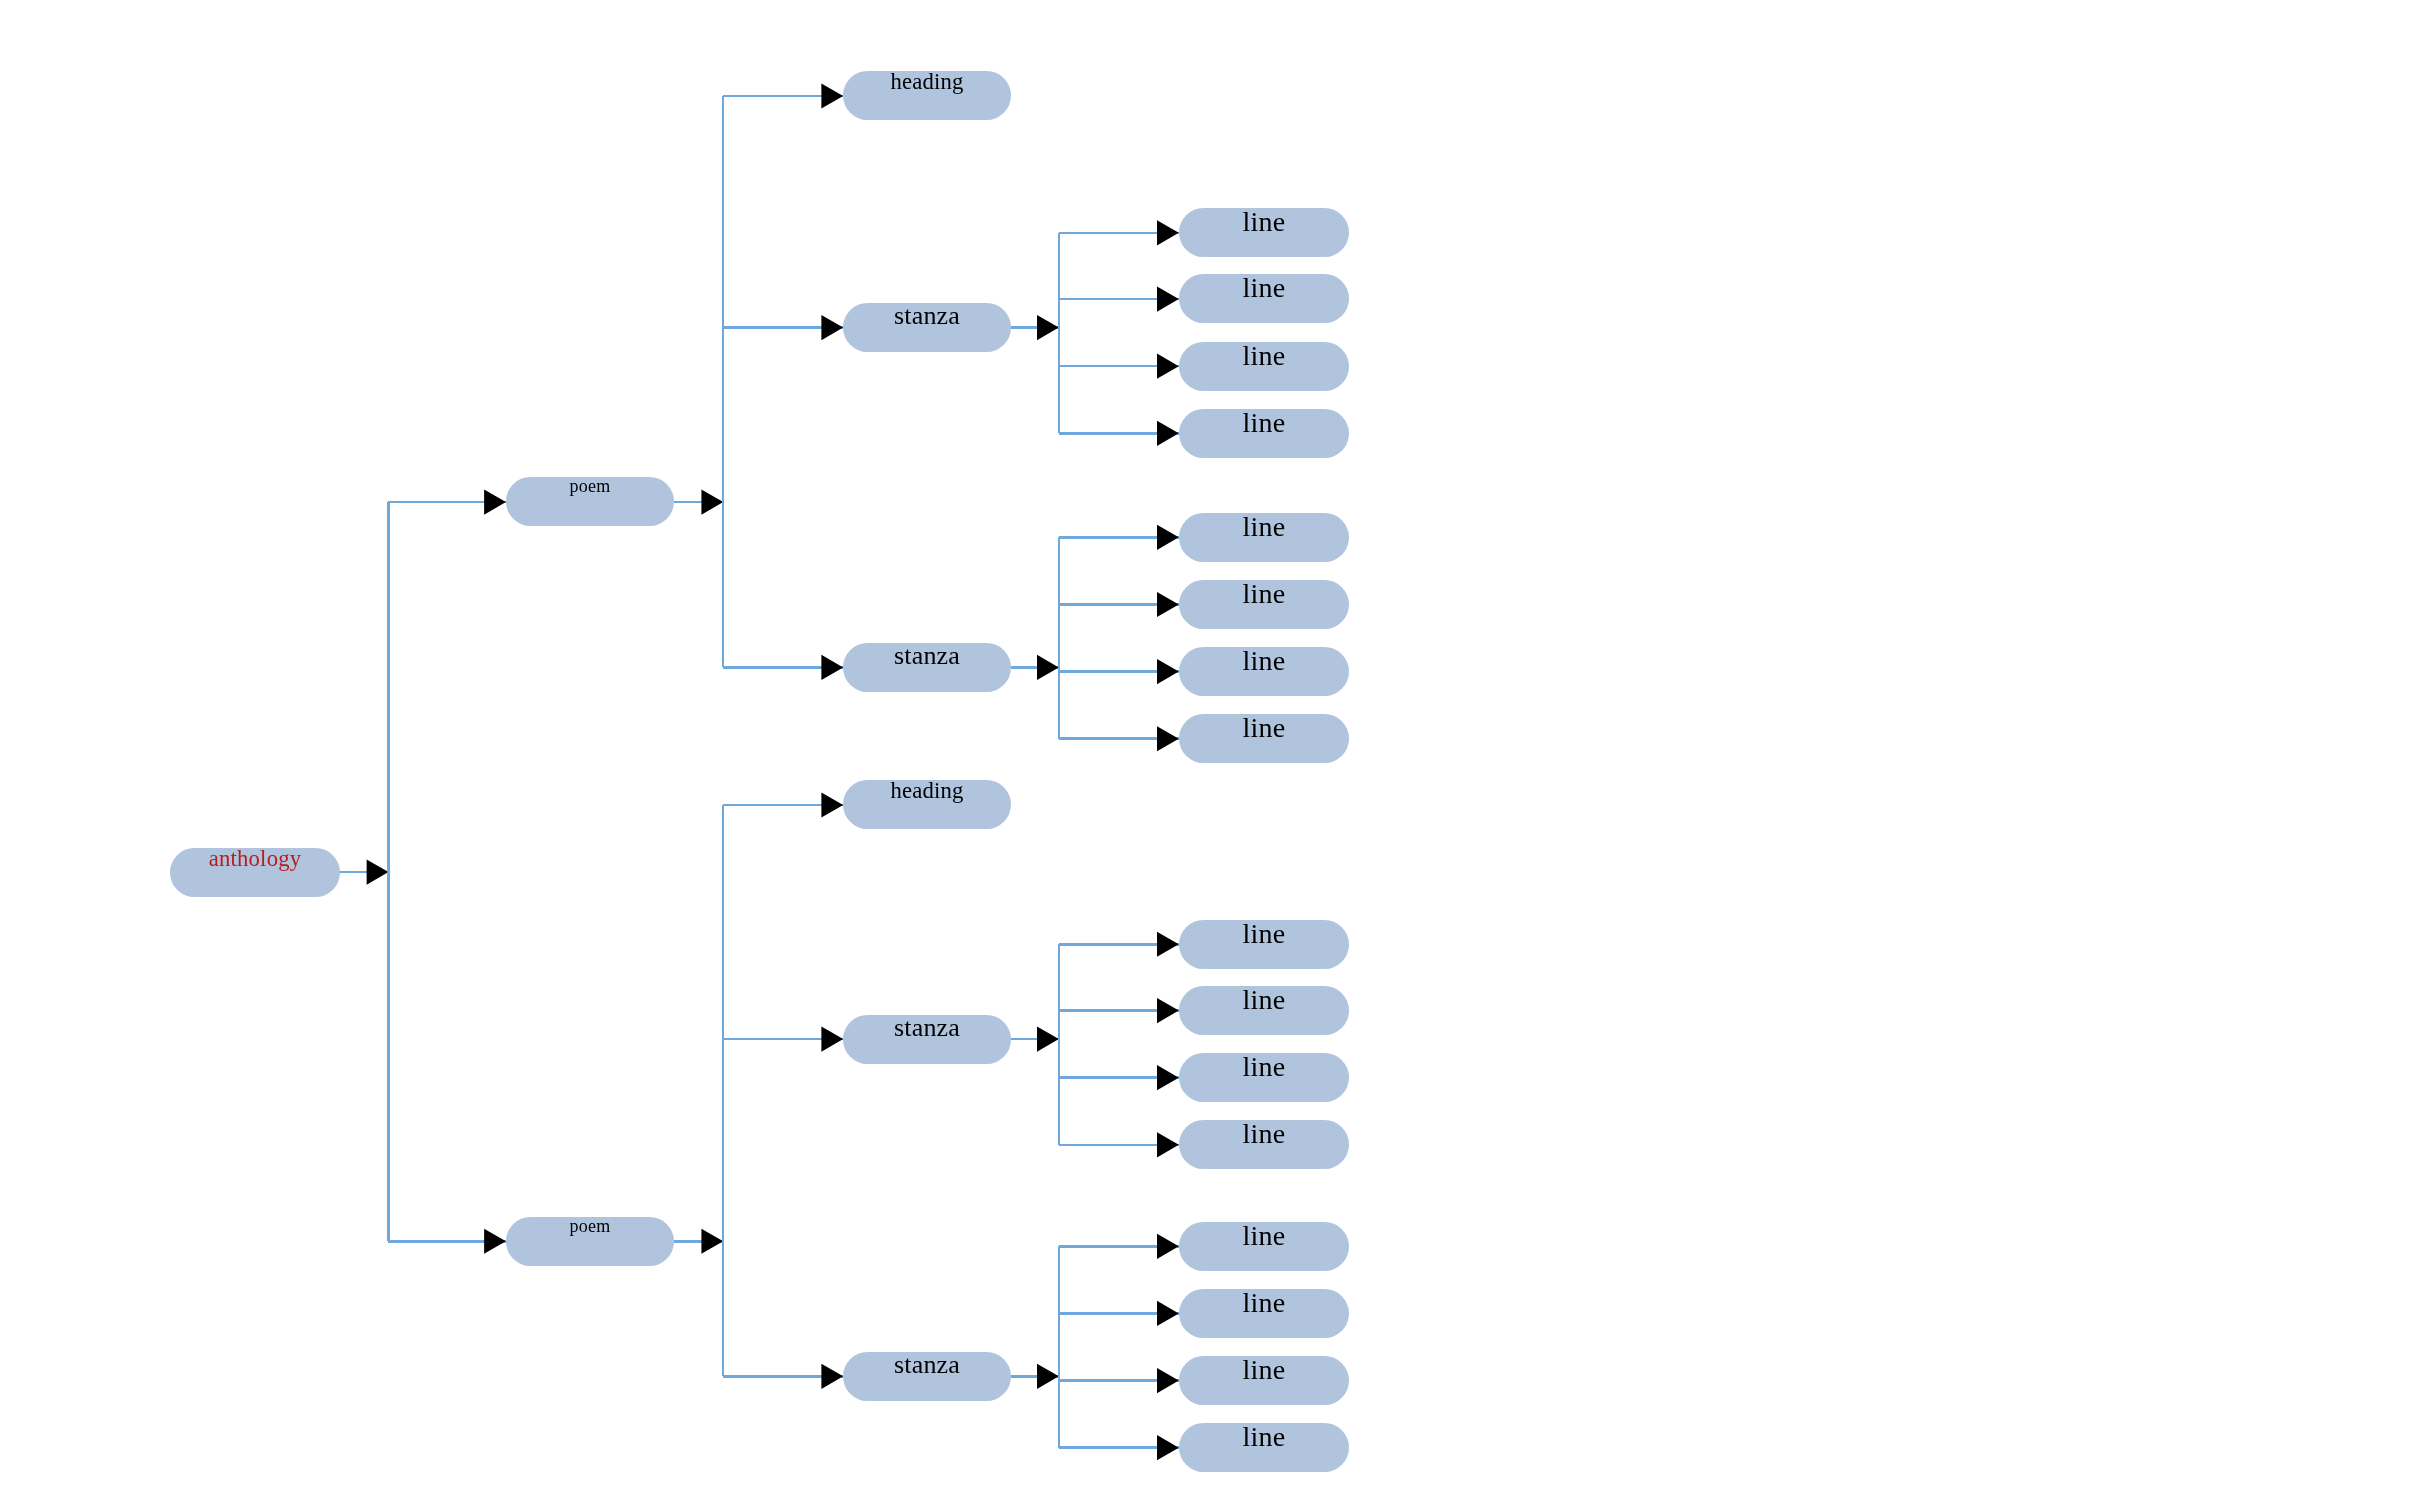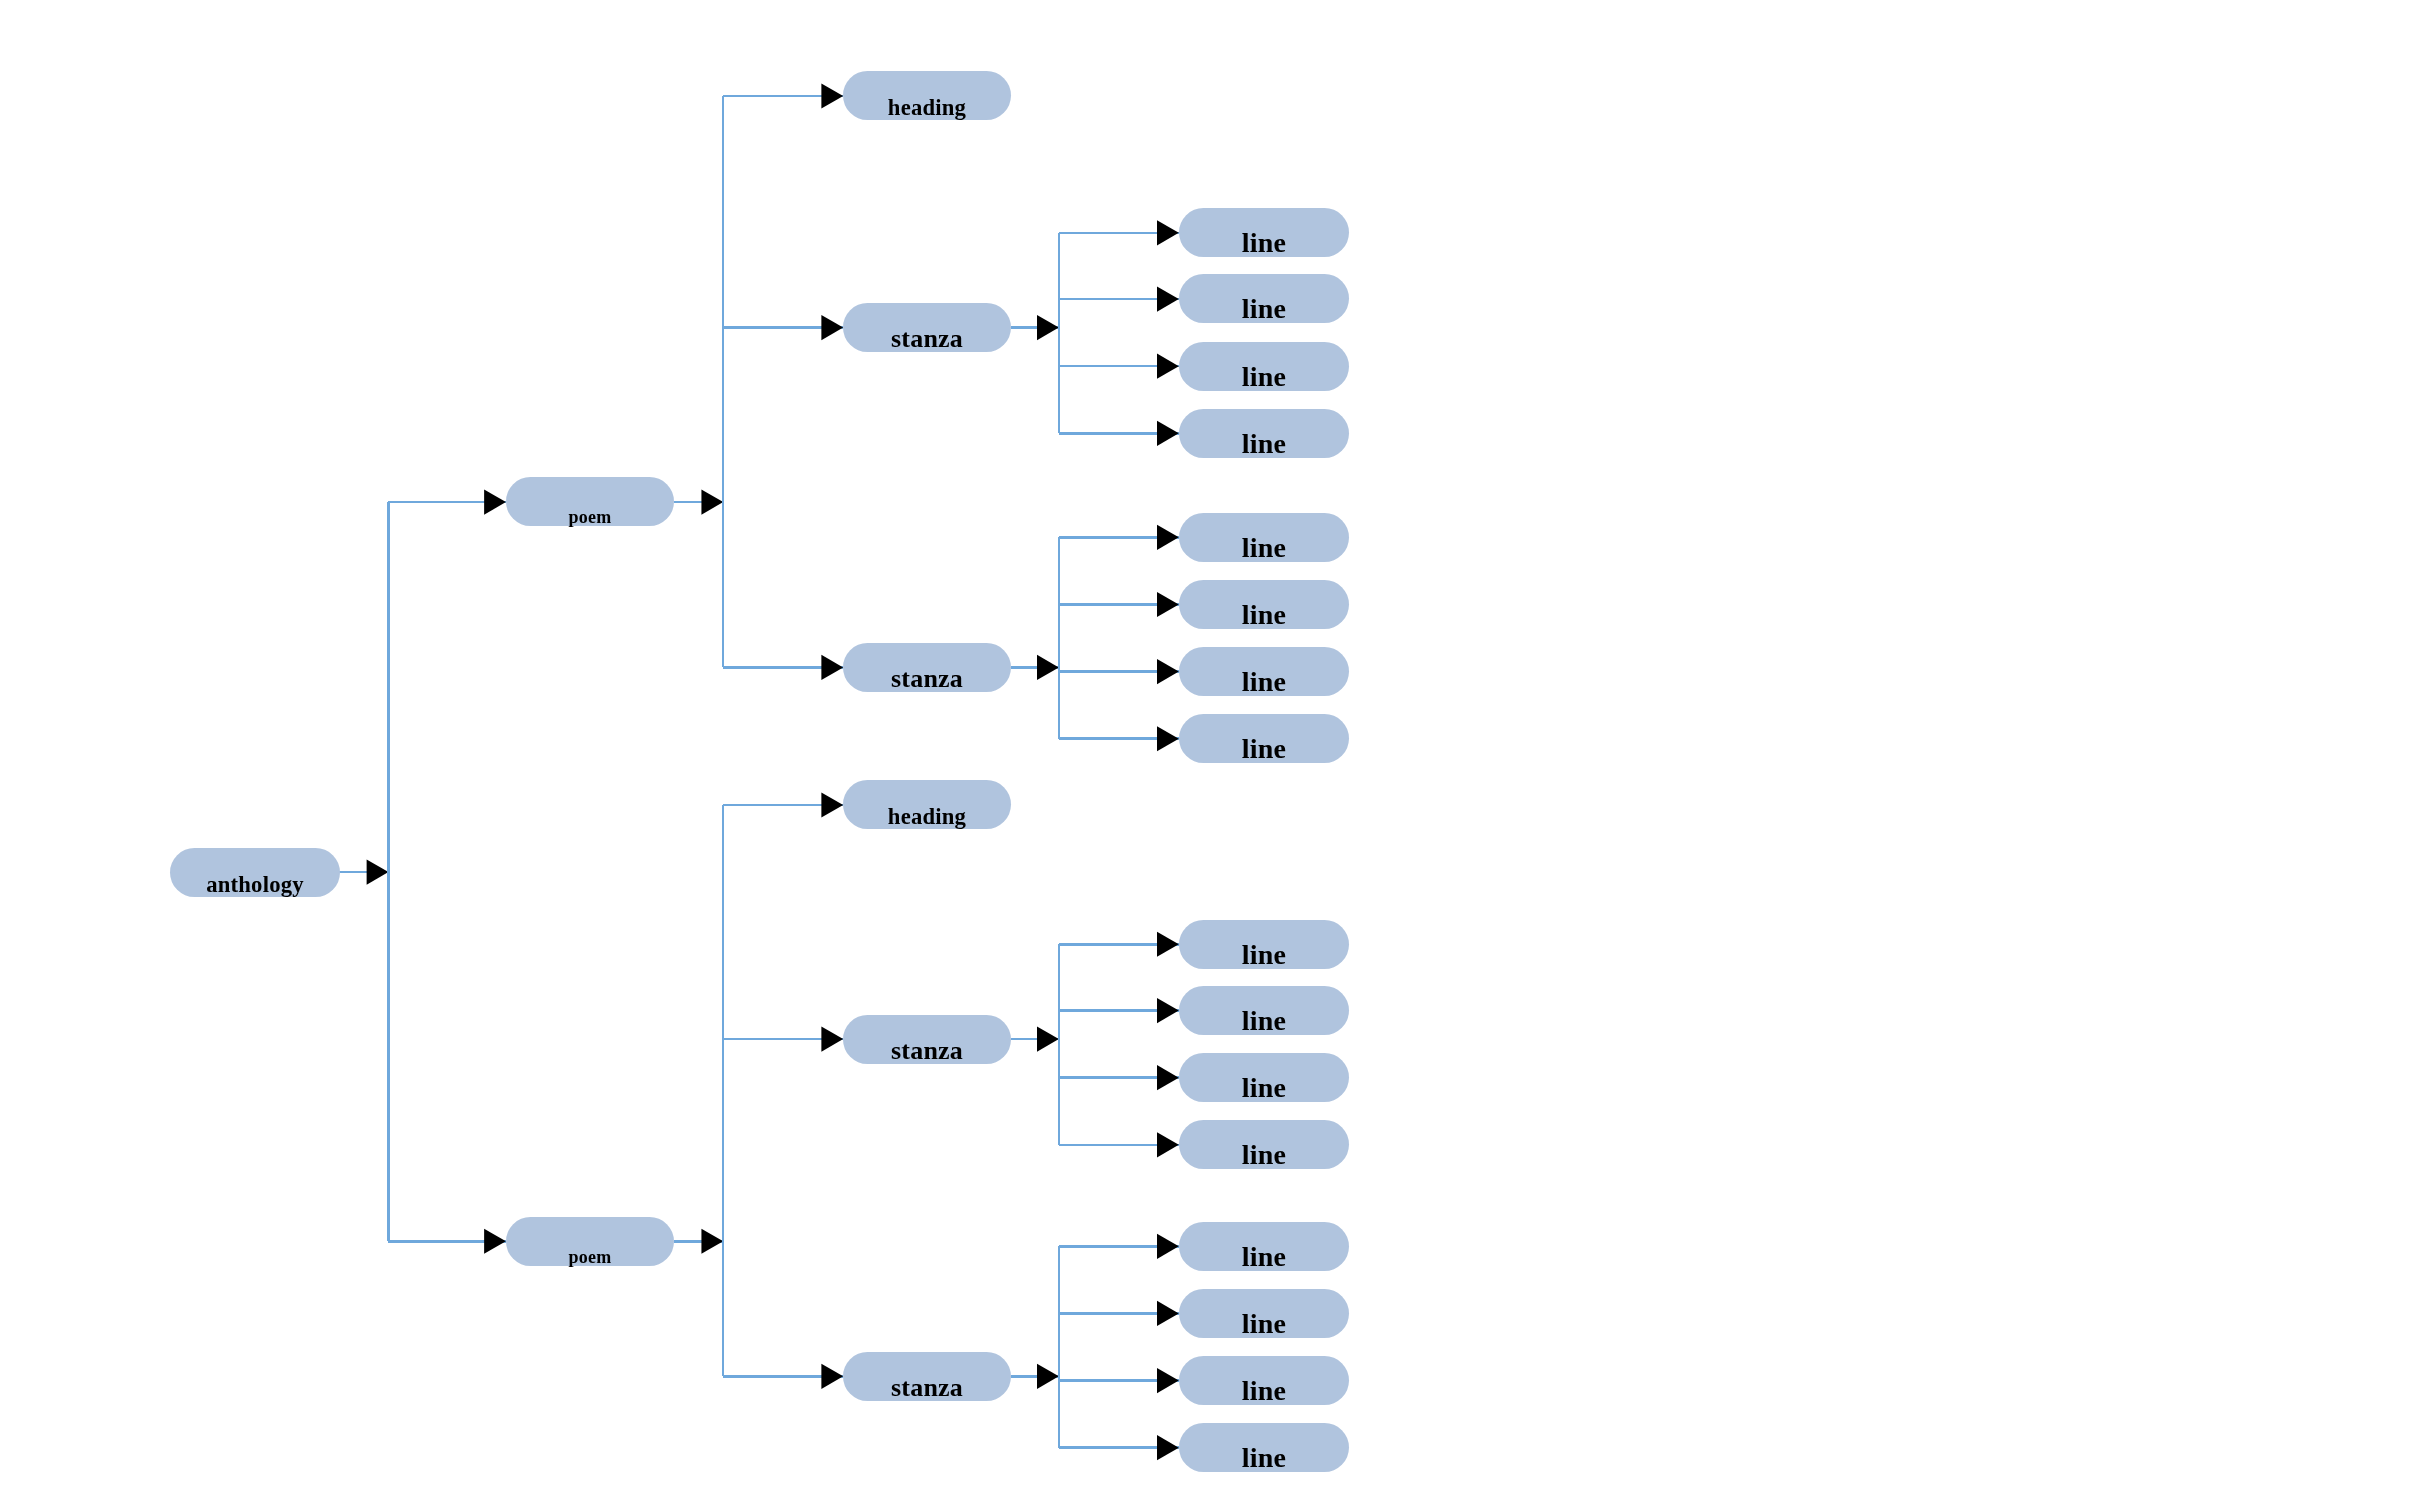--- a/index.html
+++ b/index.html
@@ -23,26 +23,26 @@
     left: 0;
     top: 0;
     width: 2413px;
     height: 1511px;
     pointer-events: none;
   }
   .node {
     position: absolute;
     box-sizing: border-box;
     display: flex;
-    align-items: flex-end;
+    align-items: flex-start;
     justify-content: center;
     background: #b0c4de;
     border-radius: 838px;
     color: #000000;
-    font-weight: bold;
+    font-weight: normal;
     font-family: "Liberation Serif", "DejaVu Serif", serif;
     letter-spacing: 0.2px;
     user-select: none;
   }
   .node-label {
     display: block;
     line-height: 1;
     white-space: nowrap;
   }
   .node.n-root   { font-size: 22.7px; }
@@ -122,21 +122,21 @@
       <polygon points="1379,1470 1405,1485 1379,1500" fill="#000000"></polygon>
       <line x1="1262" y1="1565" x2="1405" y2="1565" stroke="#6fa8dc" stroke-width="3" shape-rendering="crispEdges"></line>
       <polygon points="1379,1550 1405,1565 1379,1580" fill="#000000"></polygon>
       <line x1="1262" y1="1645" x2="1405" y2="1645" stroke="#6fa8dc" stroke-width="3" shape-rendering="crispEdges"></line>
       <polygon points="1379,1630 1405,1645 1379,1660" fill="#000000"></polygon>
       <line x1="1262" y1="1725" x2="1405" y2="1725" stroke="#6fa8dc" stroke-width="3" shape-rendering="crispEdges"></line>
       <polygon points="1379,1710 1405,1725 1379,1740" fill="#000000"></polygon>
     </svg>
 
   <div id="node-layer">
-      <div class="node n-root" style="left: 170px; top: 848px; width: 170px; height: 49px; background: rgb(176, 196, 222); color: #000000;">
+      <div class="node n-root" style="left: 170px; top: 848px; width: 170px; height: 49px; background: rgb(176, 196, 222); color: #b91c1c;">
         <span class="node-label">anthology</span>
       </div>
       <div class="node n-poem" style="left: 506px; top: 477px; width: 168px; height: 49px; background: rgb(176, 196, 222); color: rgb(0, 0, 0);">
         <span class="node-label">poem</span>
       </div>
       <div class="node n-head" style="left: 843px; top: 71px; width: 168px; height: 49px; background: rgb(176, 196, 222); color: rgb(0, 0, 0);">
         <span class="node-label">heading</span>
       </div>
       <div class="node n-stanza" style="left: 843px; top: 303px; width: 168px; height: 49px; background: rgb(176, 196, 222); color: rgb(0, 0, 0);">
         <span class="node-label">stanza</span>

